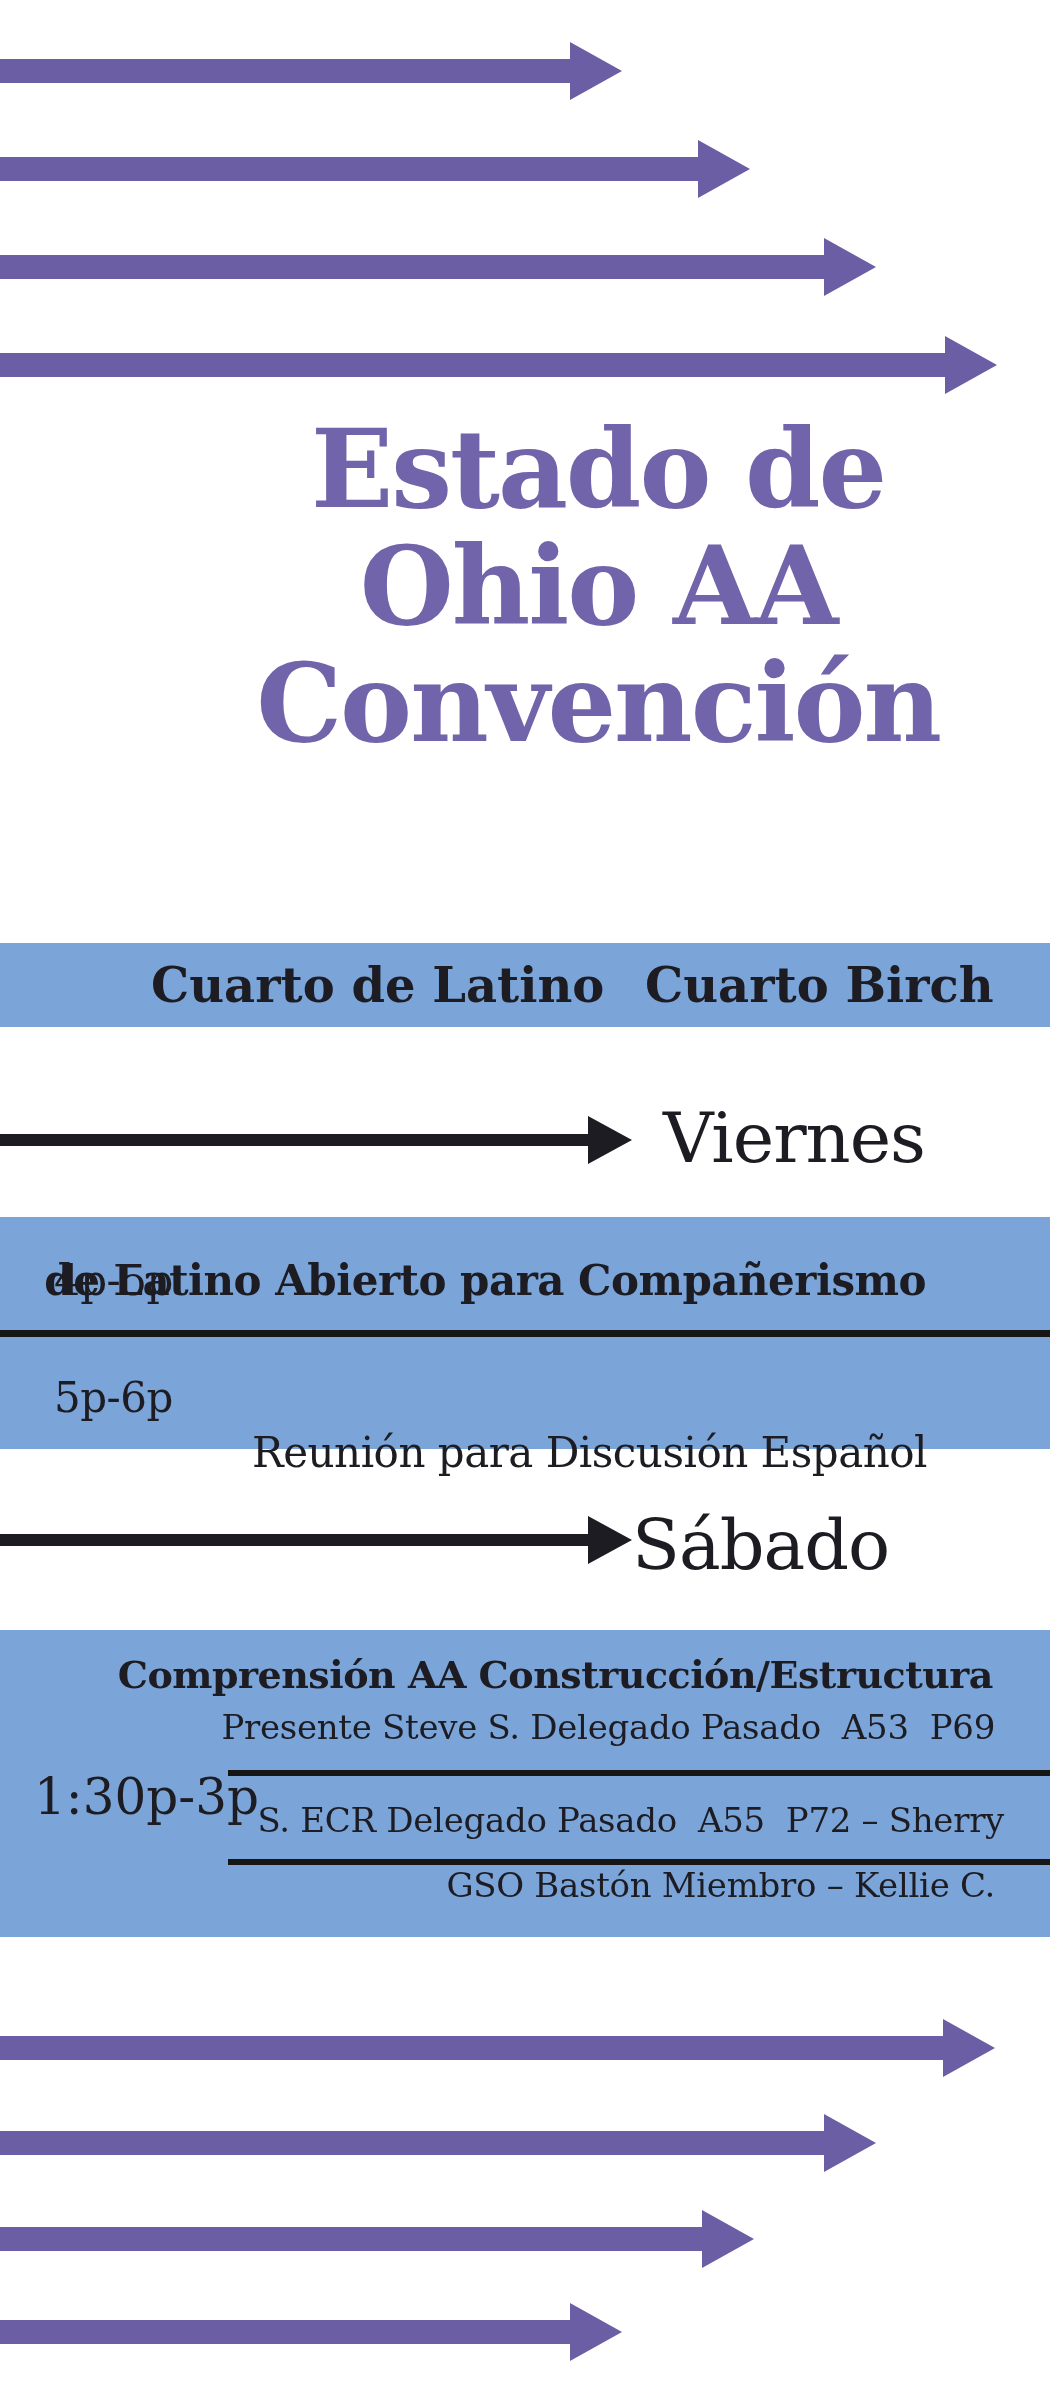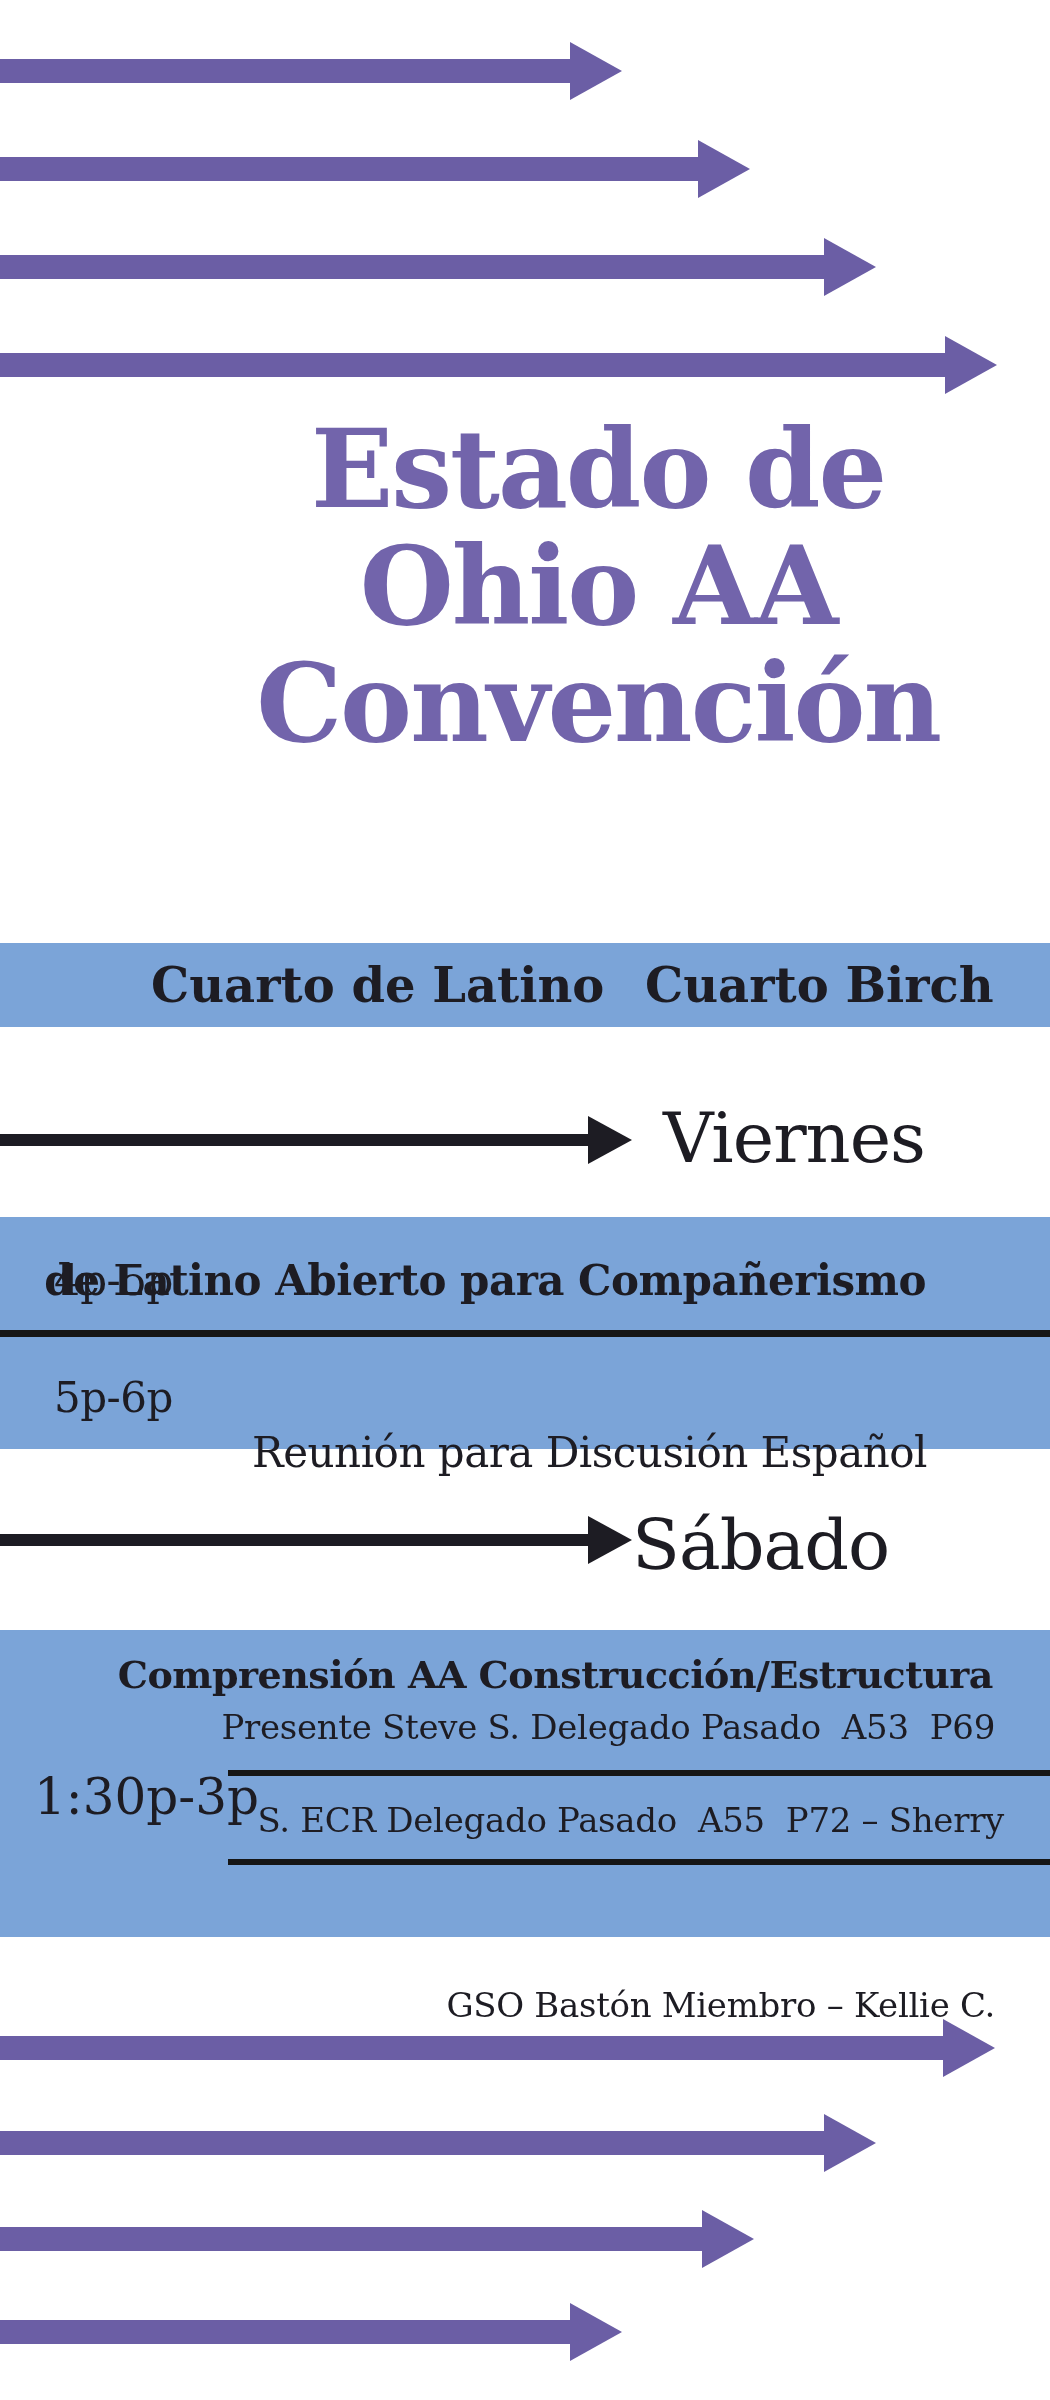--- a/index.html
+++ b/index.html
@@ -90,21 +90,21 @@
   </div>
   <span class="day-label" style="left:632px;top:1505px;">Sábado</span>
 
   <div class="band" style="top:1630px;height:307px;"></div>
   <span class="row-time" style="left:34px;top:1768px;font-size:50px;line-height:58px;">1:30p-3p</span>
   <span class="row-label" style="right:57px;top:1652px;font-size:38px;line-height:46px;font-weight:bold;letter-spacing:-0.5px;">Comprensión AA Construcción/Estructura</span>
   <span class="row-label s-text" style="right:55px;top:1706px;">Presente Steve S. Delegado Pasado  A53  P69</span>
   <div class="divider" style="left:228px;top:1770px;width:822px;height:6px;"></div>
   <span class="row-label s-text" style="right:46px;top:1799px;">S. ECR Delegado Pasado  A55  P72 – Sherry</span>
   <div class="divider" style="left:228px;top:1859px;width:822px;height:6px;"></div>
-  <span class="row-label s-text" style="right:55px;top:1984px;">GSO Bastón Miembro – Kellie C.</span>
+  <span class="row-label s-text" style="right:55px;top:1864px;">GSO Bastón Miembro – Kellie C.</span>
 
   <div class="arrow p-arrow" style="left:0;top:2019px;width:995px;">
     <div class="shaft" style="width:945px;"></div>
     <div class="head"></div>
   </div>
   <div class="arrow p-arrow" style="left:0;top:2114px;width:876px;">
     <div class="shaft" style="width:826px;"></div>
     <div class="head"></div>
   </div>
   <div class="arrow p-arrow" style="left:0;top:2210px;width:754px;">

